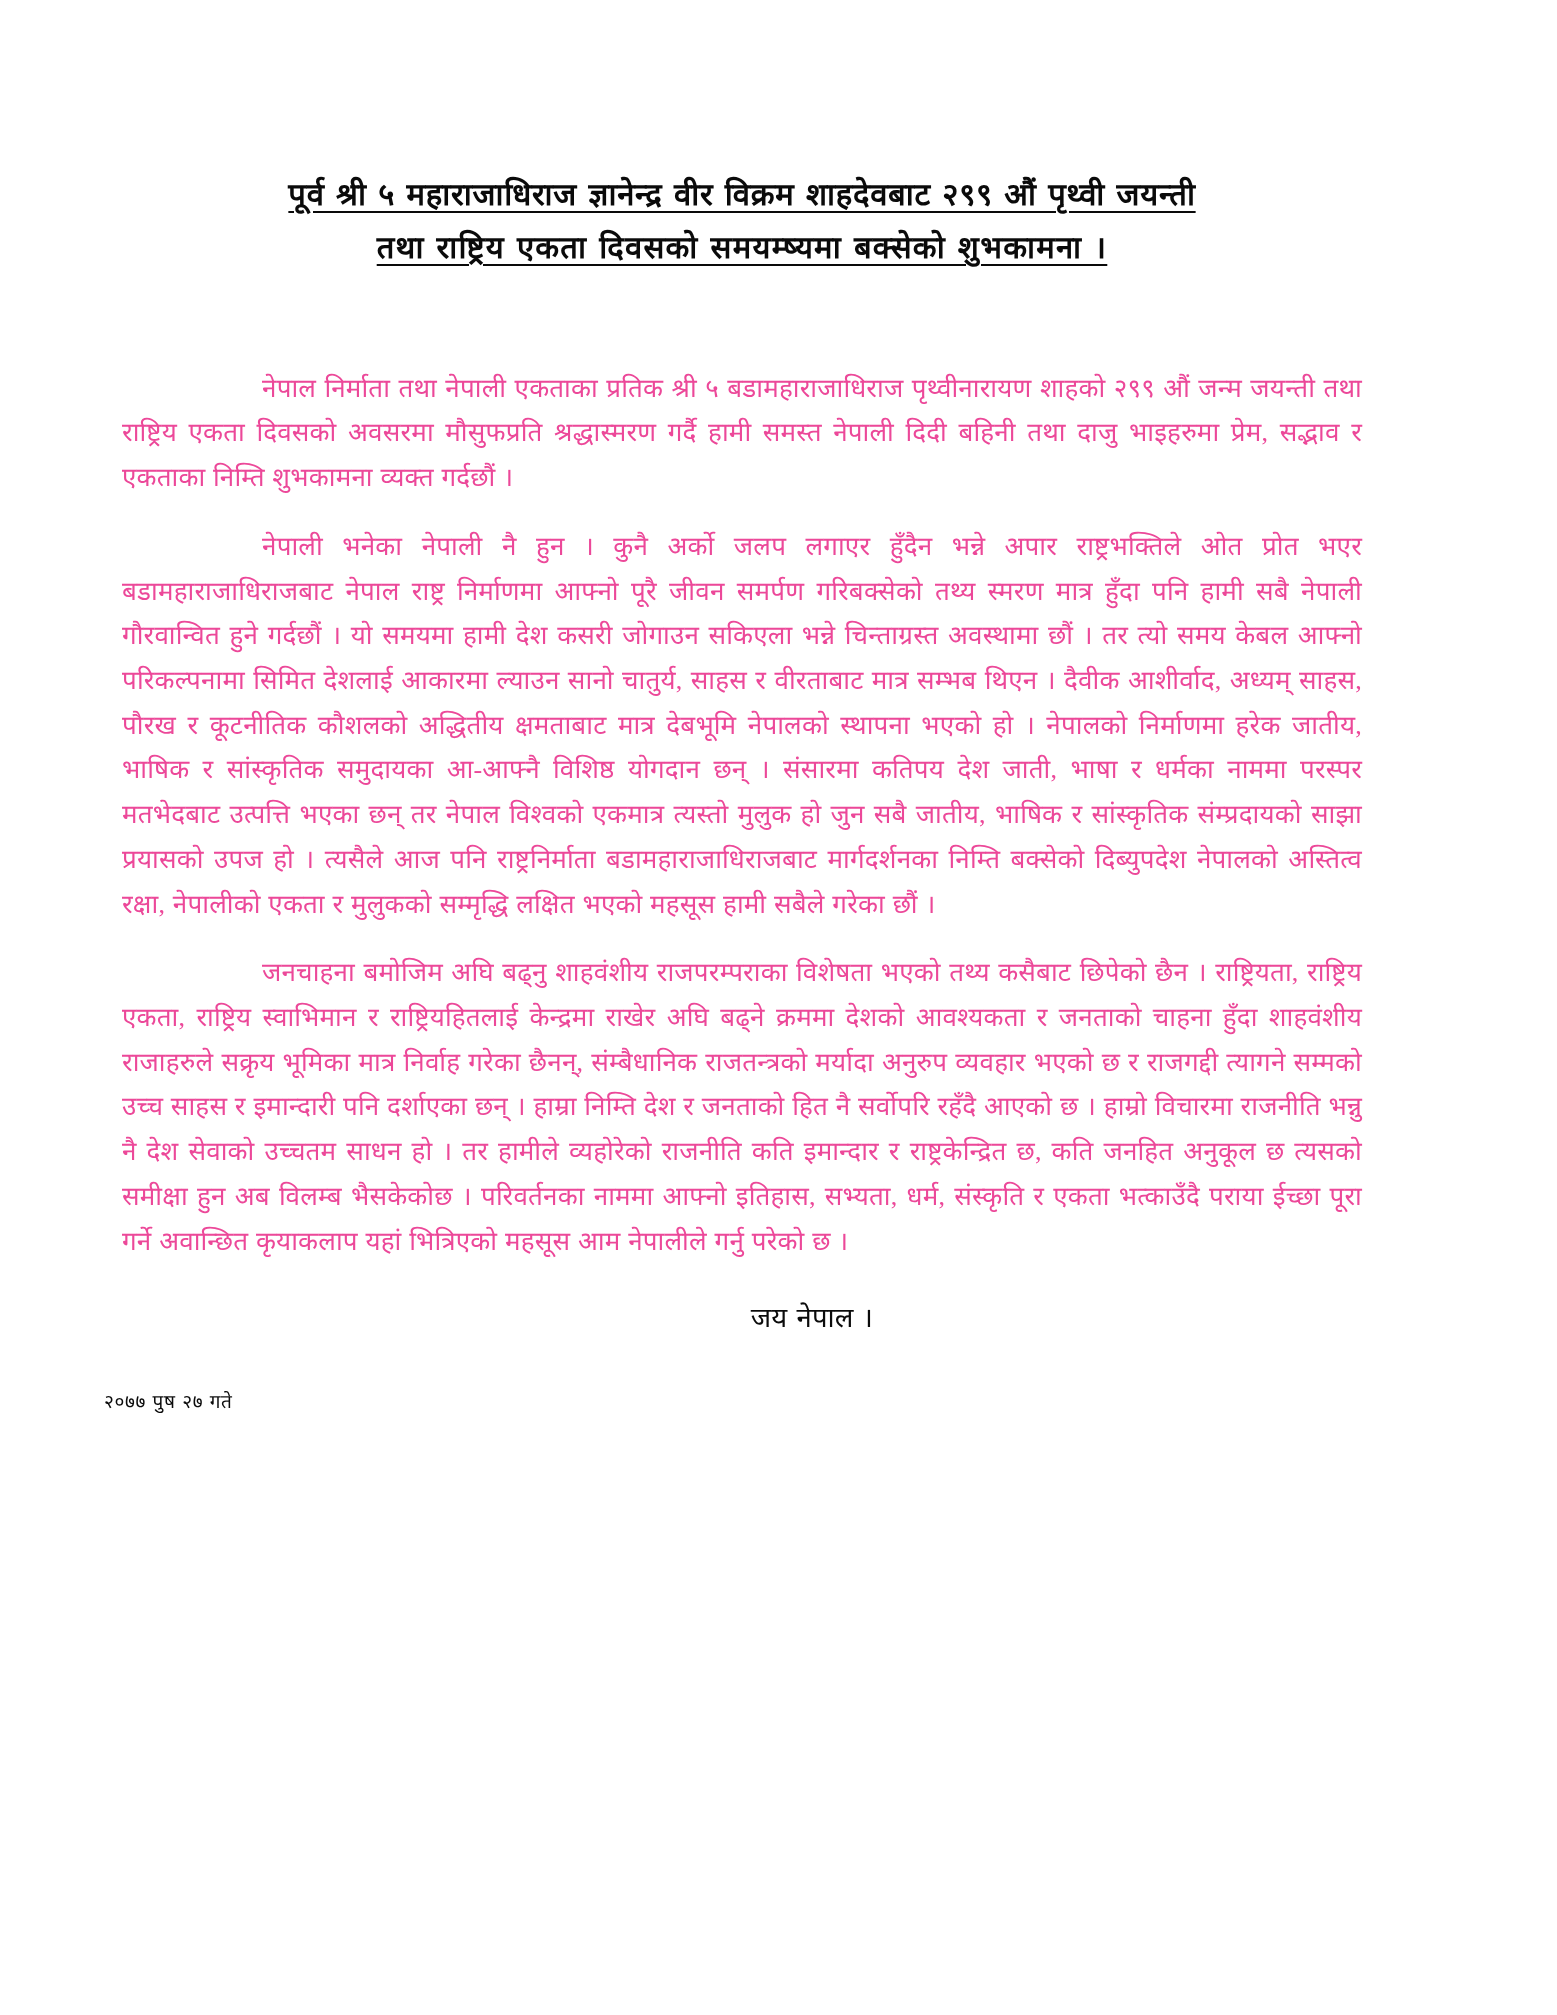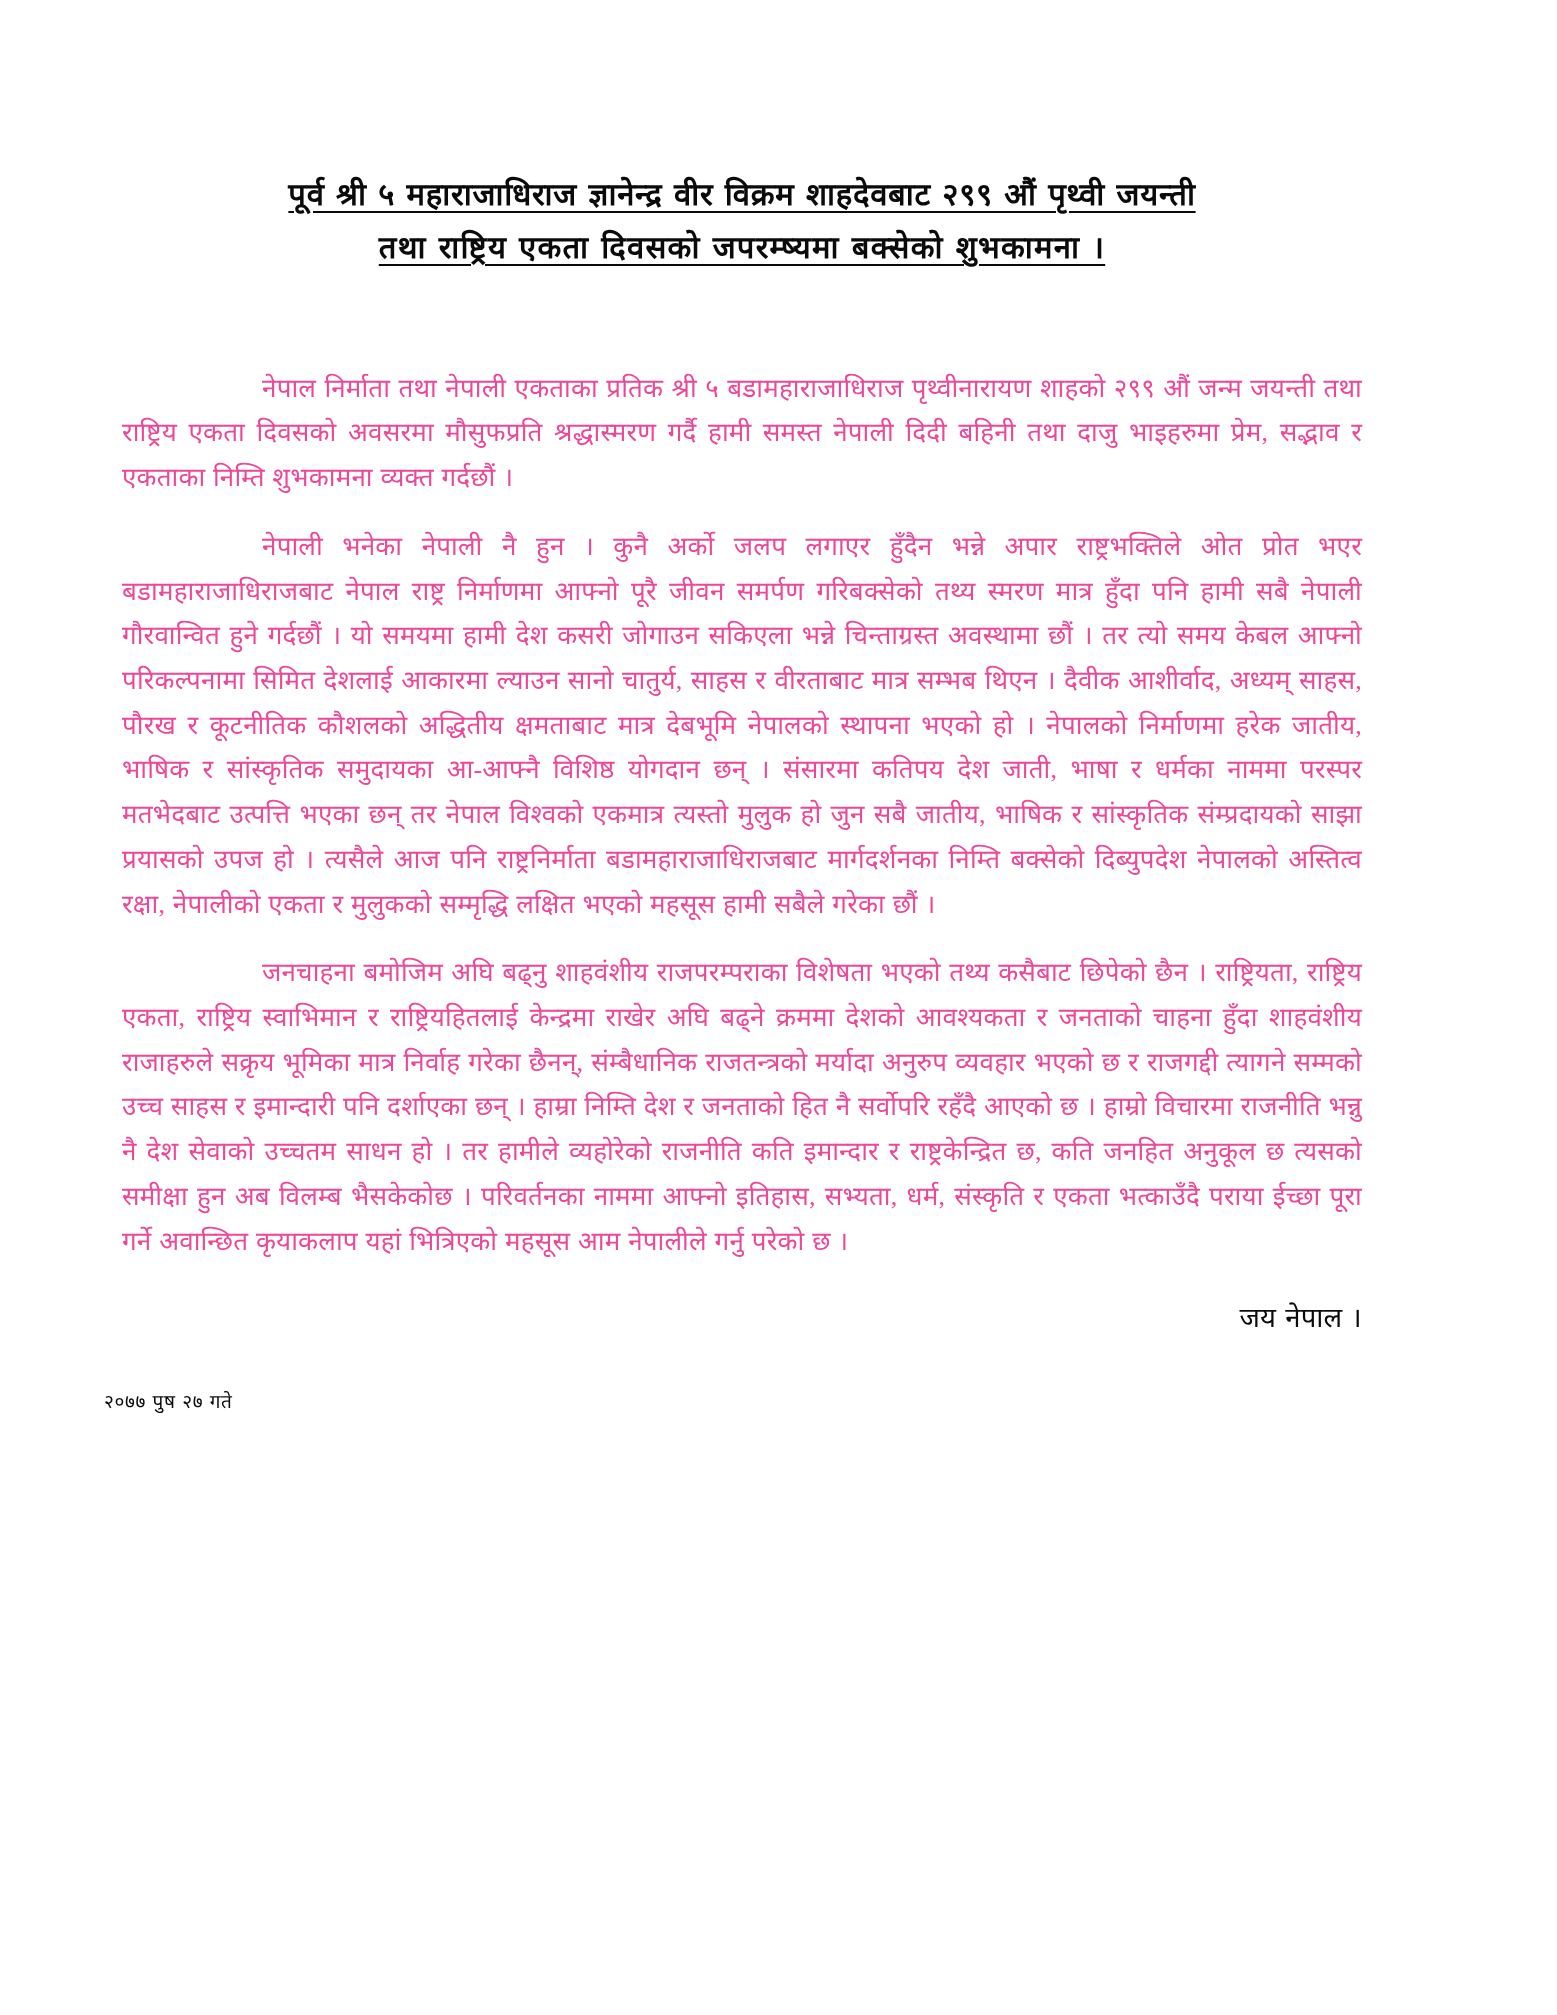--- a/index.html
+++ b/index.html
@@ -72,21 +72,21 @@
   }
 
   
   p.closing {
     margin: 30px 0 0 0;
     font-family: "DejaVu Sans", sans-serif;
     font-size: 27.5px;
     line-height: 1.72;
     color: #0b0b0b;
     text-indent: 140px;
-    text-align: right;
+    text-align: center;
     letter-spacing: 0.2px;
   }
 
   
   p.datestamp {
     margin: 44px 0 0 0;
     font-family: "DejaVu Sans", sans-serif;
     font-size: 19px;
     line-height: 1.6;
     color: #0b0b0b;
@@ -97,21 +97,21 @@
   }
 </style>
 </head>
 <body>
 
 <div class="page">
   <div class="content">
 
     <div class="title-block">
       <span class="title-line first">पूर्व श्री ५ महाराजाधिराज ज्ञानेन्द्र वीर विक्रम शाहदेवबाट २९९ औं पृथ्वी जयन्ती</span>
-      <span class="title-line second">तथा राष्ट्रिय एकता दिवसको जपरम्ष्यमा बक्सेको  शुभकामना ।</span>
+      <span class="title-line second">तथा राष्ट्रिय एकता दिवसको समयम्ष्यमा बक्सेको  शुभकामना ।</span>
     </div>
 
     <div class="body-block">
       <p class="para">नेपाल निर्माता तथा नेपाली एकताका प्रतिक श्री ५ बडामहाराजाधिराज पृथ्वीनारायण शाहको २९९ औं जन्म जयन्ती तथा राष्ट्रिय एकता दिवसको  अवसरमा मौसुफप्रति श्रद्धास्मरण गर्दै हामी समस्त नेपाली दिदी बहिनी तथा दाजु भाइहरुमा प्रेम, सद्भाव र एकताका निम्ति शुभकामना व्यक्त गर्दछौं ।</p>
       <p class="para">नेपाली भनेका नेपाली नै हुन । कुनै अर्को जलप लगाएर हुँदैन भन्ने अपार राष्ट्रभक्तिले ओत प्रोत भएर बडामहाराजाधिराजबाट नेपाल राष्ट्र निर्माणमा आफ्नो पूरै जीवन समर्पण गरिबक्सेको तथ्य स्मरण मात्र हुँदा पनि हामी सबै नेपाली गौरवान्वित हुने गर्दछौं । यो समयमा हामी देश कसरी जोगाउन सकिएला भन्ने चिन्ताग्रस्त अवस्थामा छौं । तर त्यो समय केबल आफ्नो परिकल्पनामा सिमित देशलाई आकारमा ल्याउन सानो चातुर्य, साहस र वीरताबाट मात्र सम्भब थिएन । दैवीक आशीर्वाद, अध्यम् साहस, पौरख र कूटनीतिक कौशलको अद्धितीय क्षमताबाट मात्र देबभूमि नेपालको स्थापना भएको हो । नेपालको निर्माणमा हरेक जातीय, भाषिक र सांस्कृतिक समुदायका आ-आफ्नै विशिष्ठ योगदान छन् । संसारमा कतिपय देश जाती, भाषा र धर्मका नाममा परस्पर मतभेदबाट उत्पत्ति भएका छन् तर नेपाल विश्वको एकमात्र त्यस्तो मुलुक हो जुन सबै जातीय, भाषिक र सांस्कृतिक संम्प्रदायको साझा प्रयासको उपज हो । त्यसैले आज पनि राष्ट्रनिर्माता बडामहाराजाधिराजबाट मार्गदर्शनका निम्ति बक्सेको दिब्युपदेश नेपालको अस्तित्व रक्षा, नेपालीको एकता र मुलुकको सम्मृद्धि लक्षित भएको महसूस हामी सबैले गरेका छौं ।</p>
       <p class="para">जनचाहना बमोजिम अघि बढ्नु शाहवंशीय राजपरम्पराका विशेषता भएको तथ्य कसैबाट छिपेको छैन । राष्ट्रियता, राष्ट्रिय एकता, राष्ट्रिय स्वाभिमान र राष्ट्रियहितलाई केन्द्रमा राखेर अघि बढ्ने क्रममा देशको आवश्यकता र जनताको चाहना हुँदा शाहवंशीय राजाहरुले सक्रृय भूमिका मात्र निर्वाह गरेका छैनन्, संम्बैधानिक राजतन्त्रको मर्यादा अनुरुप व्यवहार भएको छ र राजगद्दी त्यागने सम्मको उच्च साहस र इमान्दारी पनि दर्शाएका छन् । हाम्रा निम्ति देश र जनताको हित नै सर्वोपरि रहँदै आएको छ । हाम्रो विचारमा राजनीति भन्नु नै देश सेवाको उच्चतम साधन हो । तर हामीले व्यहोरेको राजनीति कति इमान्दार र राष्ट्रकेन्द्रित छ, कति जनहित अनुकूल छ त्यसको समीक्षा हुन अब विलम्ब भैसकेकोछ । परिवर्तनका नाममा आफ्नो इतिहास, सभ्यता, धर्म, संस्कृति र एकता भत्काउँदै पराया ईच्छा पूरा गर्ने अवान्छित कृयाकलाप यहां भित्रिएको महसूस आम नेपालीले गर्नु परेको छ ।</p>
 
       <p class="closing">जय  नेपाल ।</p>
 
       <p class="datestamp">२०७७ पुष २७ गते</p>

